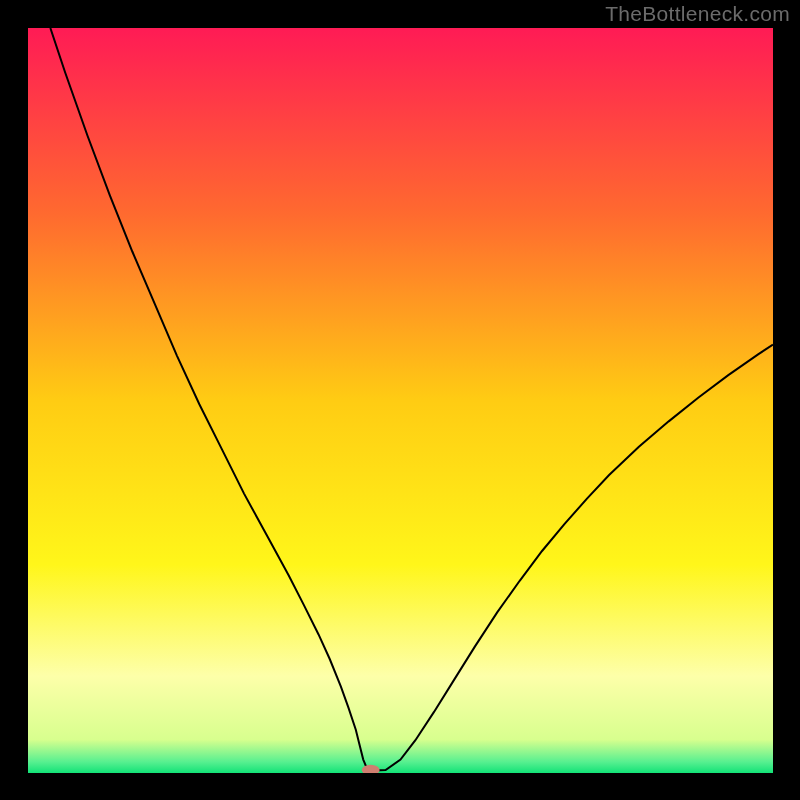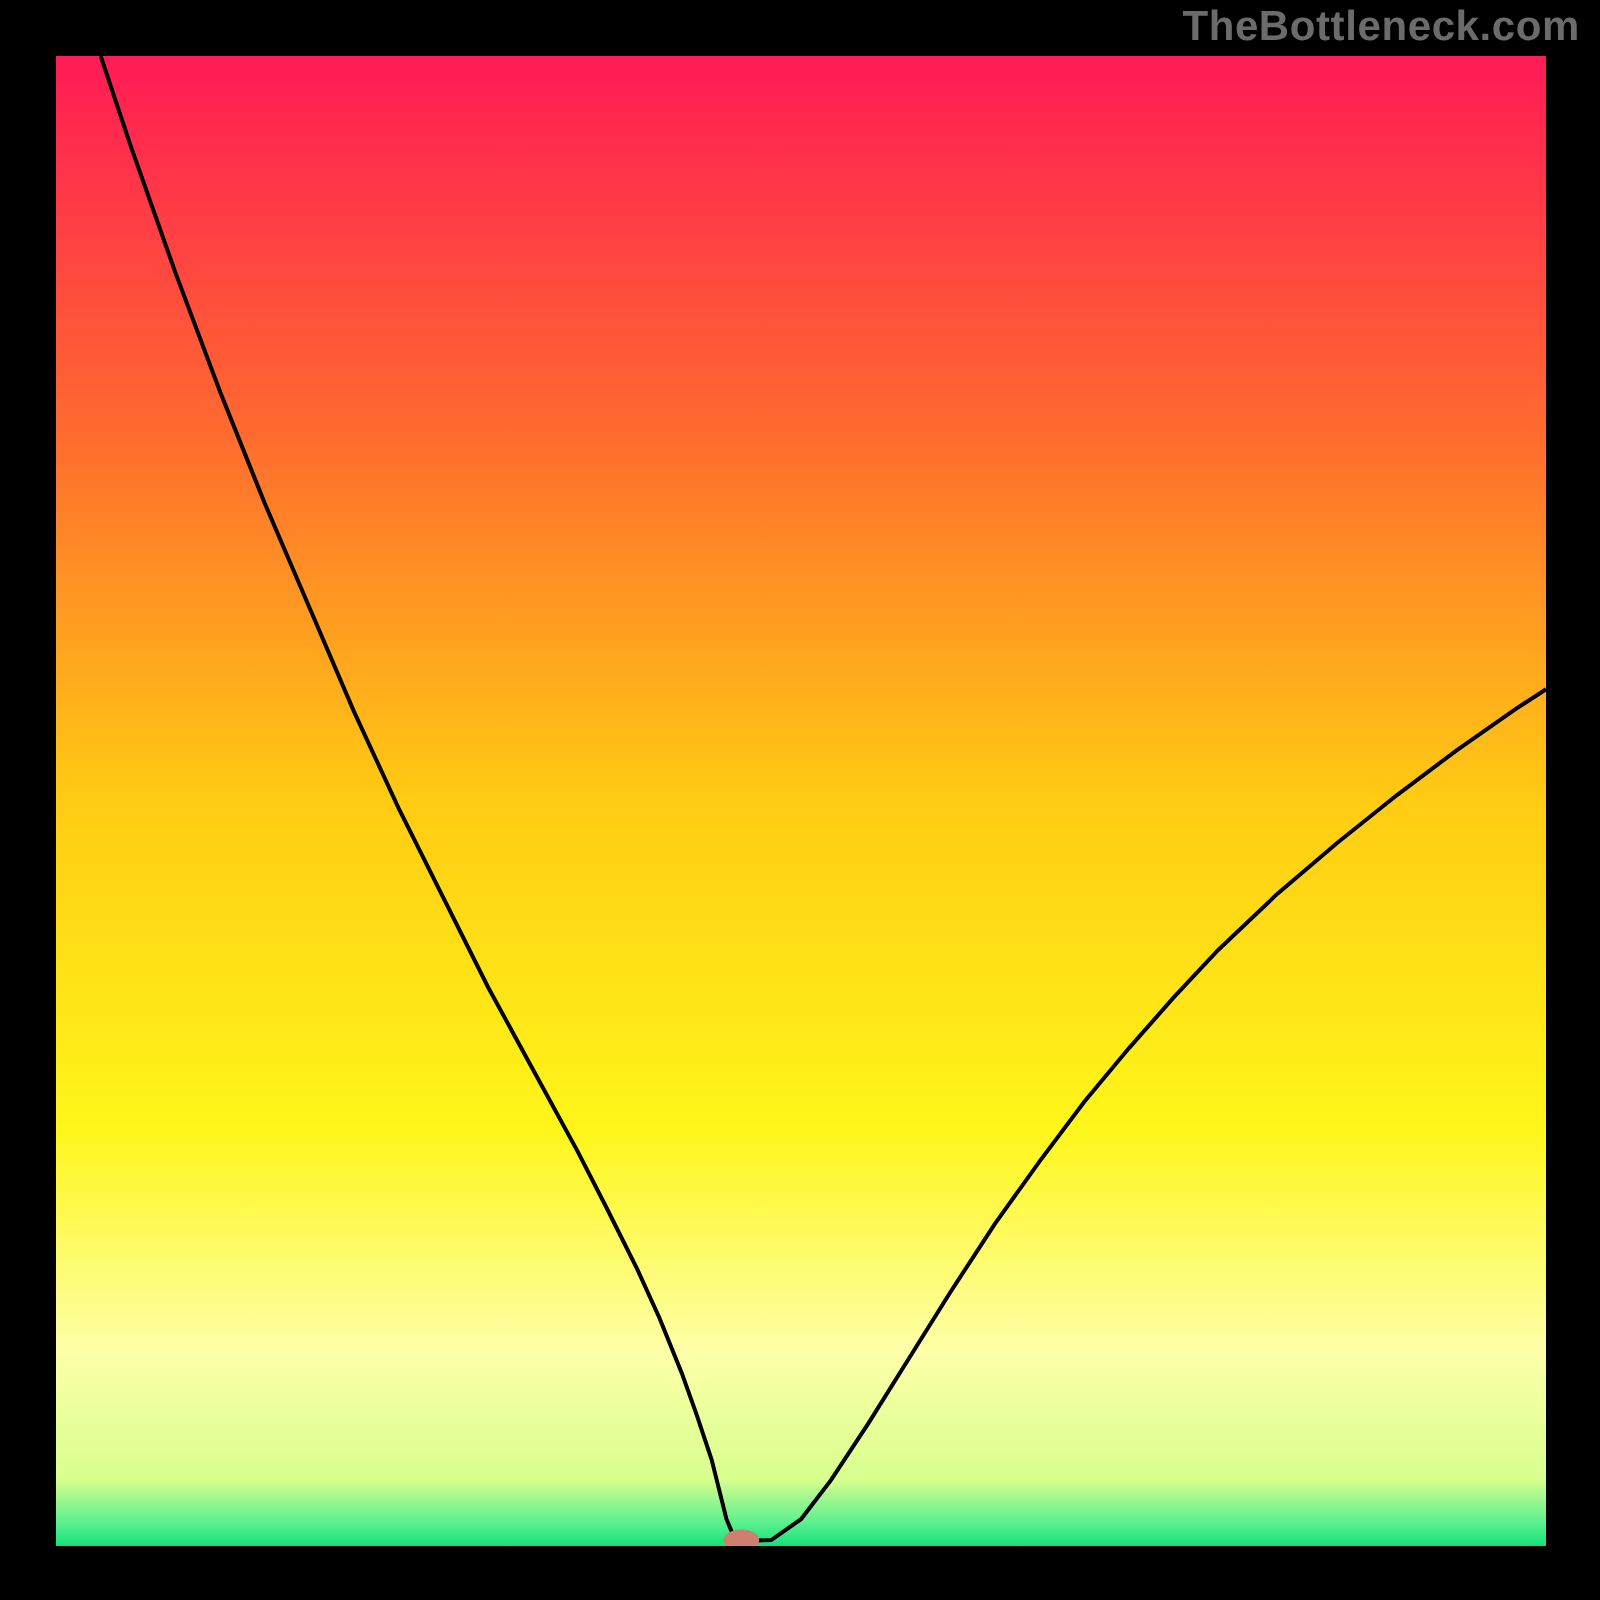--- a/index.html
+++ b/index.html
@@ -16,21 +16,21 @@
     width: 800px;
     height: 800px;
     background: #000;
   }
   .watermark {
     position: absolute;
     top: 2px;
     right: 10px;
     color: #6b6b6b;
     font-size: 21px;
-    font-weight: 700;
+    font-weight: 400;
     letter-spacing: 0.3px;
     z-index: 5;
   }
   svg.plot {
     position: absolute;
     left: 28px;
     top: 28px;
     width: 745px;
     height: 745px;
     display: block;

